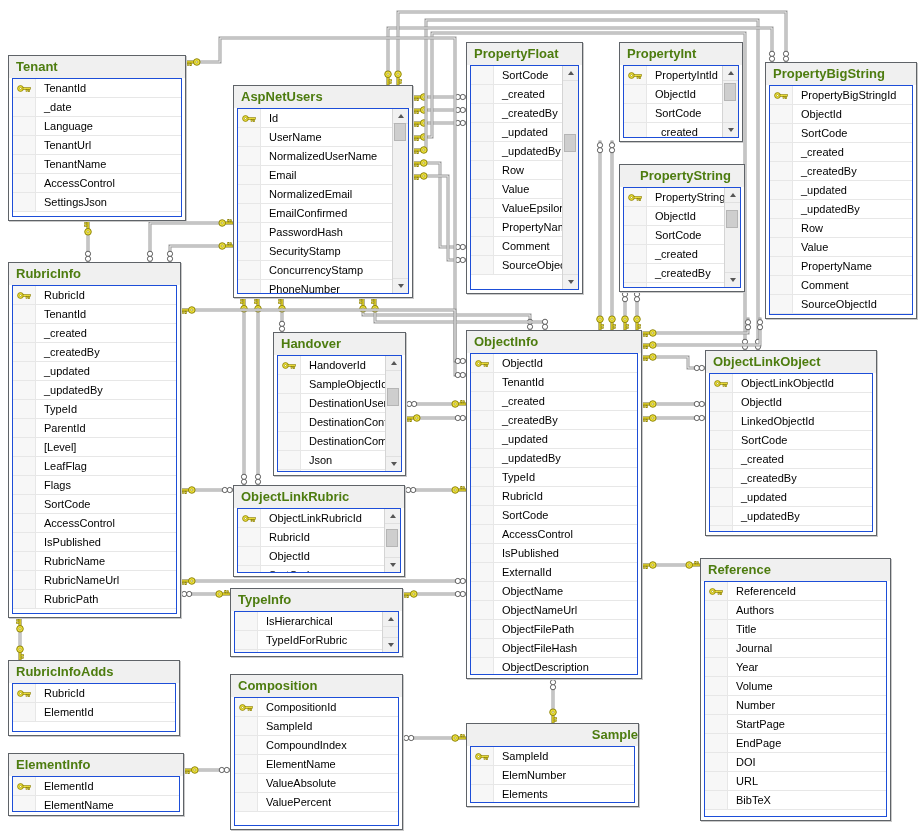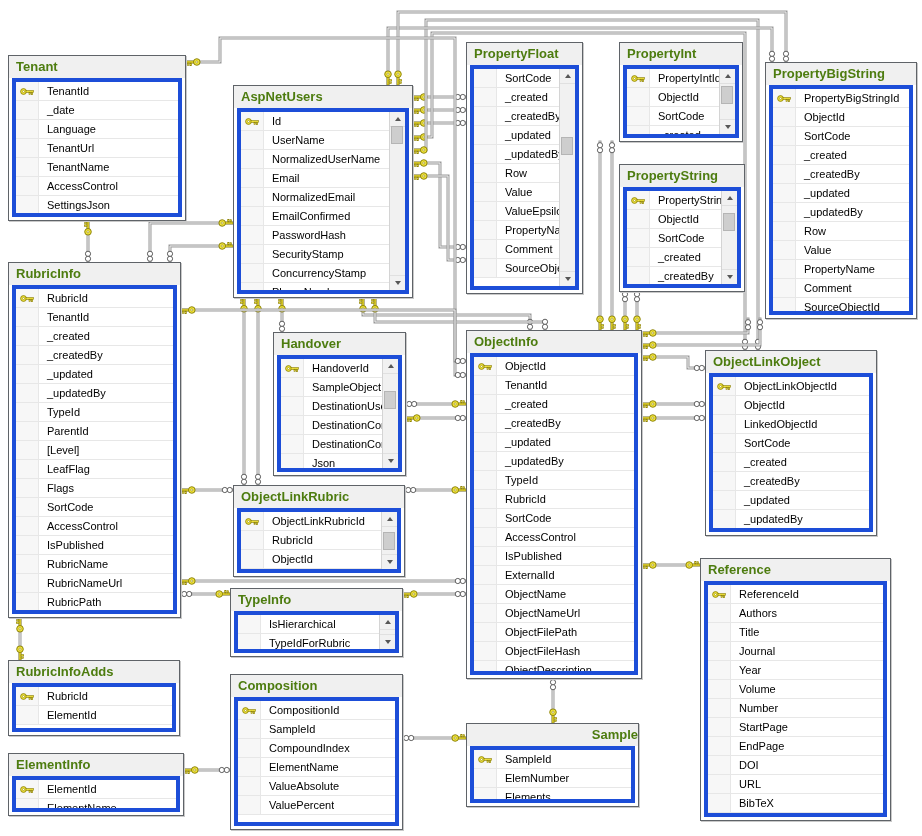--- a/index.html
+++ b/index.html
@@ -4,21 +4,21 @@
 <style>
   html,body{margin:0;padding:0;background:#ffffff;}
   body{width:922px;height:836px;overflow:hidden;font-family:"Liberation Sans",sans-serif;}
   #canvas{position:relative;width:922px;height:836px;background:#ffffff;}
   #connector-layer{position:absolute;left:0;top:0;width:922px;height:836px;}
   .tbl{position:absolute;box-sizing:border-box;background:#ffffff;border:1px solid #5f6368;
        box-shadow:1px 1px 0 #c9c9c9;}
   .tbl-header{position:absolute;left:0;top:0;right:0;height:22px;background:#f0f0f0;
        font-size:13px;font-weight:bold;color:#4d7c0f;line-height:21px;padding-left:7px;
        white-space:nowrap;overflow:hidden;cursor:default;}
-  .tbl-body{position:absolute;left:3px;right:3px;top:22px;bottom:3px;border:4px solid #1d4ed8;
+  .tbl-body{position:absolute;left:3px;right:3px;top:22px;bottom:3px;border:1px solid #1d4ed8;
        display:flex;overflow:hidden;background:#fff;}
   .rows{flex:1;overflow:hidden;min-width:0;}
   .row{height:19px;box-sizing:border-box;display:flex;align-items:center;border-bottom:1px solid #e7e7e7;}
   .keycell{width:22px;align-self:stretch;border-right:1px solid #e7e7e7;display:flex;
        align-items:center;justify-content:center;flex:none;background:#f7f7f7;}
   .fname{font-size:11px;color:#000;padding-left:8px;white-space:nowrap;overflow:hidden;}
   .scrollbar{width:15px;flex:none;border-left:1px solid #d4d4d4;background:#f1f1f1;position:relative;}
   .sb-arrow{position:absolute;left:0;width:15px;height:14px;display:flex;align-items:center;
        justify-content:center;background:#f1f1f1;}
   .sb-arrow.up{top:0;border-bottom:1px solid #e0e0e0;}
@@ -906,21 +906,21 @@
     <div class="fname">Comment</div>
   </div>
             <div class="row">
     <div class="keycell"></div>
     <div class="fname">SourceObjectId</div>
   </div>
           </div>
 
     </div>
   </div>
-      <div class="tbl" style="left: 619px; top: 164px; width: 126px; height: 128px;">
+      <div class="tbl" style="left: 619px; top: 164px; width: 126px; height: 128px; text-align: center;">
     <div class="tbl-header">PropertyString</div>
     <div class="tbl-body">
       <div class="rows">
             <div class="row">
     <div class="keycell">
                 <svg width="14" height="9" viewBox="0 0 14 9">
     <circle cx="3.5" cy="4.5" r="2.9" fill="#efe23b" stroke="#857a00" stroke-width="0.8"></circle>
     <circle cx="3.5" cy="4.5" r="1" fill="#fdfdf0" stroke="#857a00" stroke-width="0.5"></circle>
     <rect x="6" y="3.6" width="7.4" height="1.8" fill="#efe23b" stroke="#857a00" stroke-width="0.6"></rect>
     <rect x="9" y="5.2" width="1.3" height="2.1" fill="#efe23b" stroke="#857a00" stroke-width="0.6"></rect>

